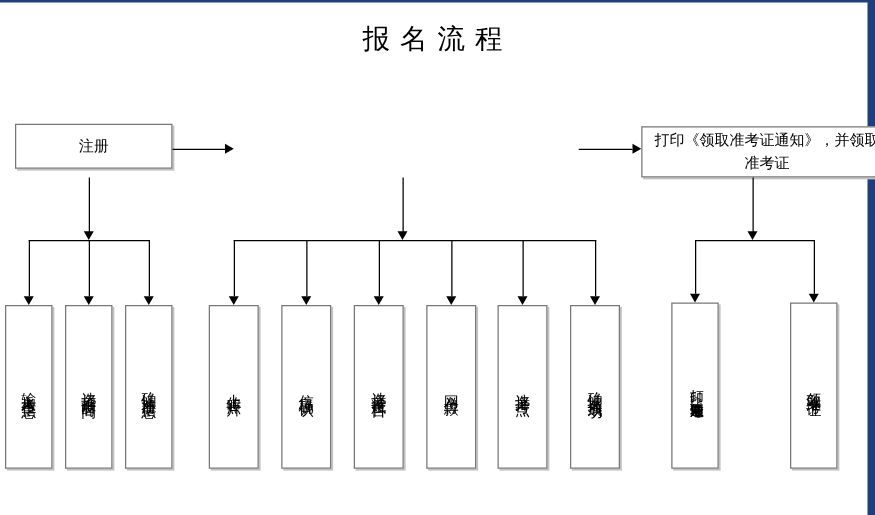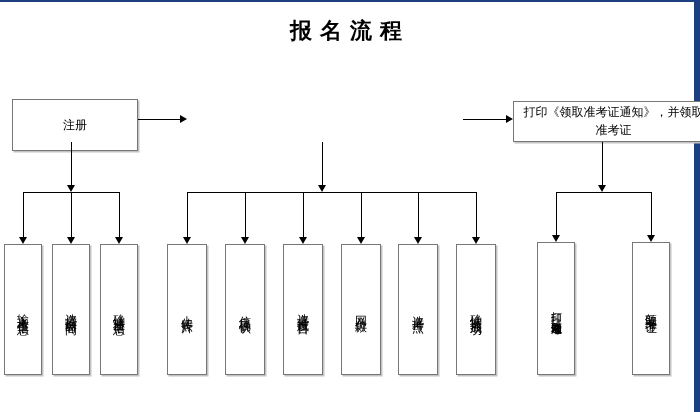--- a/index.html
+++ b/index.html
@@ -6,21 +6,21 @@
   #canvas{
     position:relative;width:700px;height:412px;background:#fff;overflow:hidden;
     font-family:"Liberation Sans","DejaVu Sans",sans-serif;color:#000;
   }
   
   .frame-top{position:absolute;left:0;top:0;width:700px;height:2px;background:#1e3f7f;}
   .frame-right{position:absolute;right:0;top:0;width:6px;height:412px;background:#1e3f7f;}
   
   .title{
     position:absolute;left:0;top:16px;width:700px;text-align:center;
-    font-size:22px;font-weight:bold;letter-spacing:8px;
+    font-size:22px;font-weight:normal;letter-spacing:8px;
   }
   
   .box{
     position:absolute;background:#fff;border:1px solid #777;
     box-shadow:1.5px 1.5px 0 #c3c3c3;
     display:flex;align-items:center;justify-content:center;
     font-size:12px;line-height:1.5;text-align:center;box-sizing:border-box;
   }
   .hbox{padding:2px 5px;}
   .vbox{
@@ -37,21 +37,21 @@
 </head>
 <body>
 
 <div id="canvas">
 
   <div class="frame-top"></div>
   <div class="frame-right"></div>
 
   <div class="title">报名流程</div>
 
-  <div class="box hbox" style="left:12px;top:99px;width:126px;height:52px;">注册</div>
+  <div class="box hbox" style="left:12px;top:99px;width:126px;height:36px;">注册</div>
   <div class="box hbox" style="left:513px;top:101px;width:201px;height:41px;font-family:Liberation Mono, monospace;">打印《领取准考证通知》，并领取准考证</div>
 
   <div class="box vbox" style="left:4px;top:244px;width:38px;height:131px;">输入考生信息</div>
   <div class="box vbox" style="left:52px;top:244px;width:38px;height:131px;">选择报名时间</div>
   <div class="box vbox" style="left:100px;top:244px;width:38px;height:131px;">确认注册信息</div>
 
   <div class="box vbox" style="left:167px;top:244px;width:40px;height:131px;">上传照片</div>
   <div class="box vbox" style="left:225px;top:244px;width:40px;height:131px;">信息确认</div>
   <div class="box vbox" style="left:283px;top:244px;width:40px;height:131px;">选择考试科目</div>
   <div class="box vbox" style="left:341px;top:244px;width:40px;height:131px;">网上付款</div>

